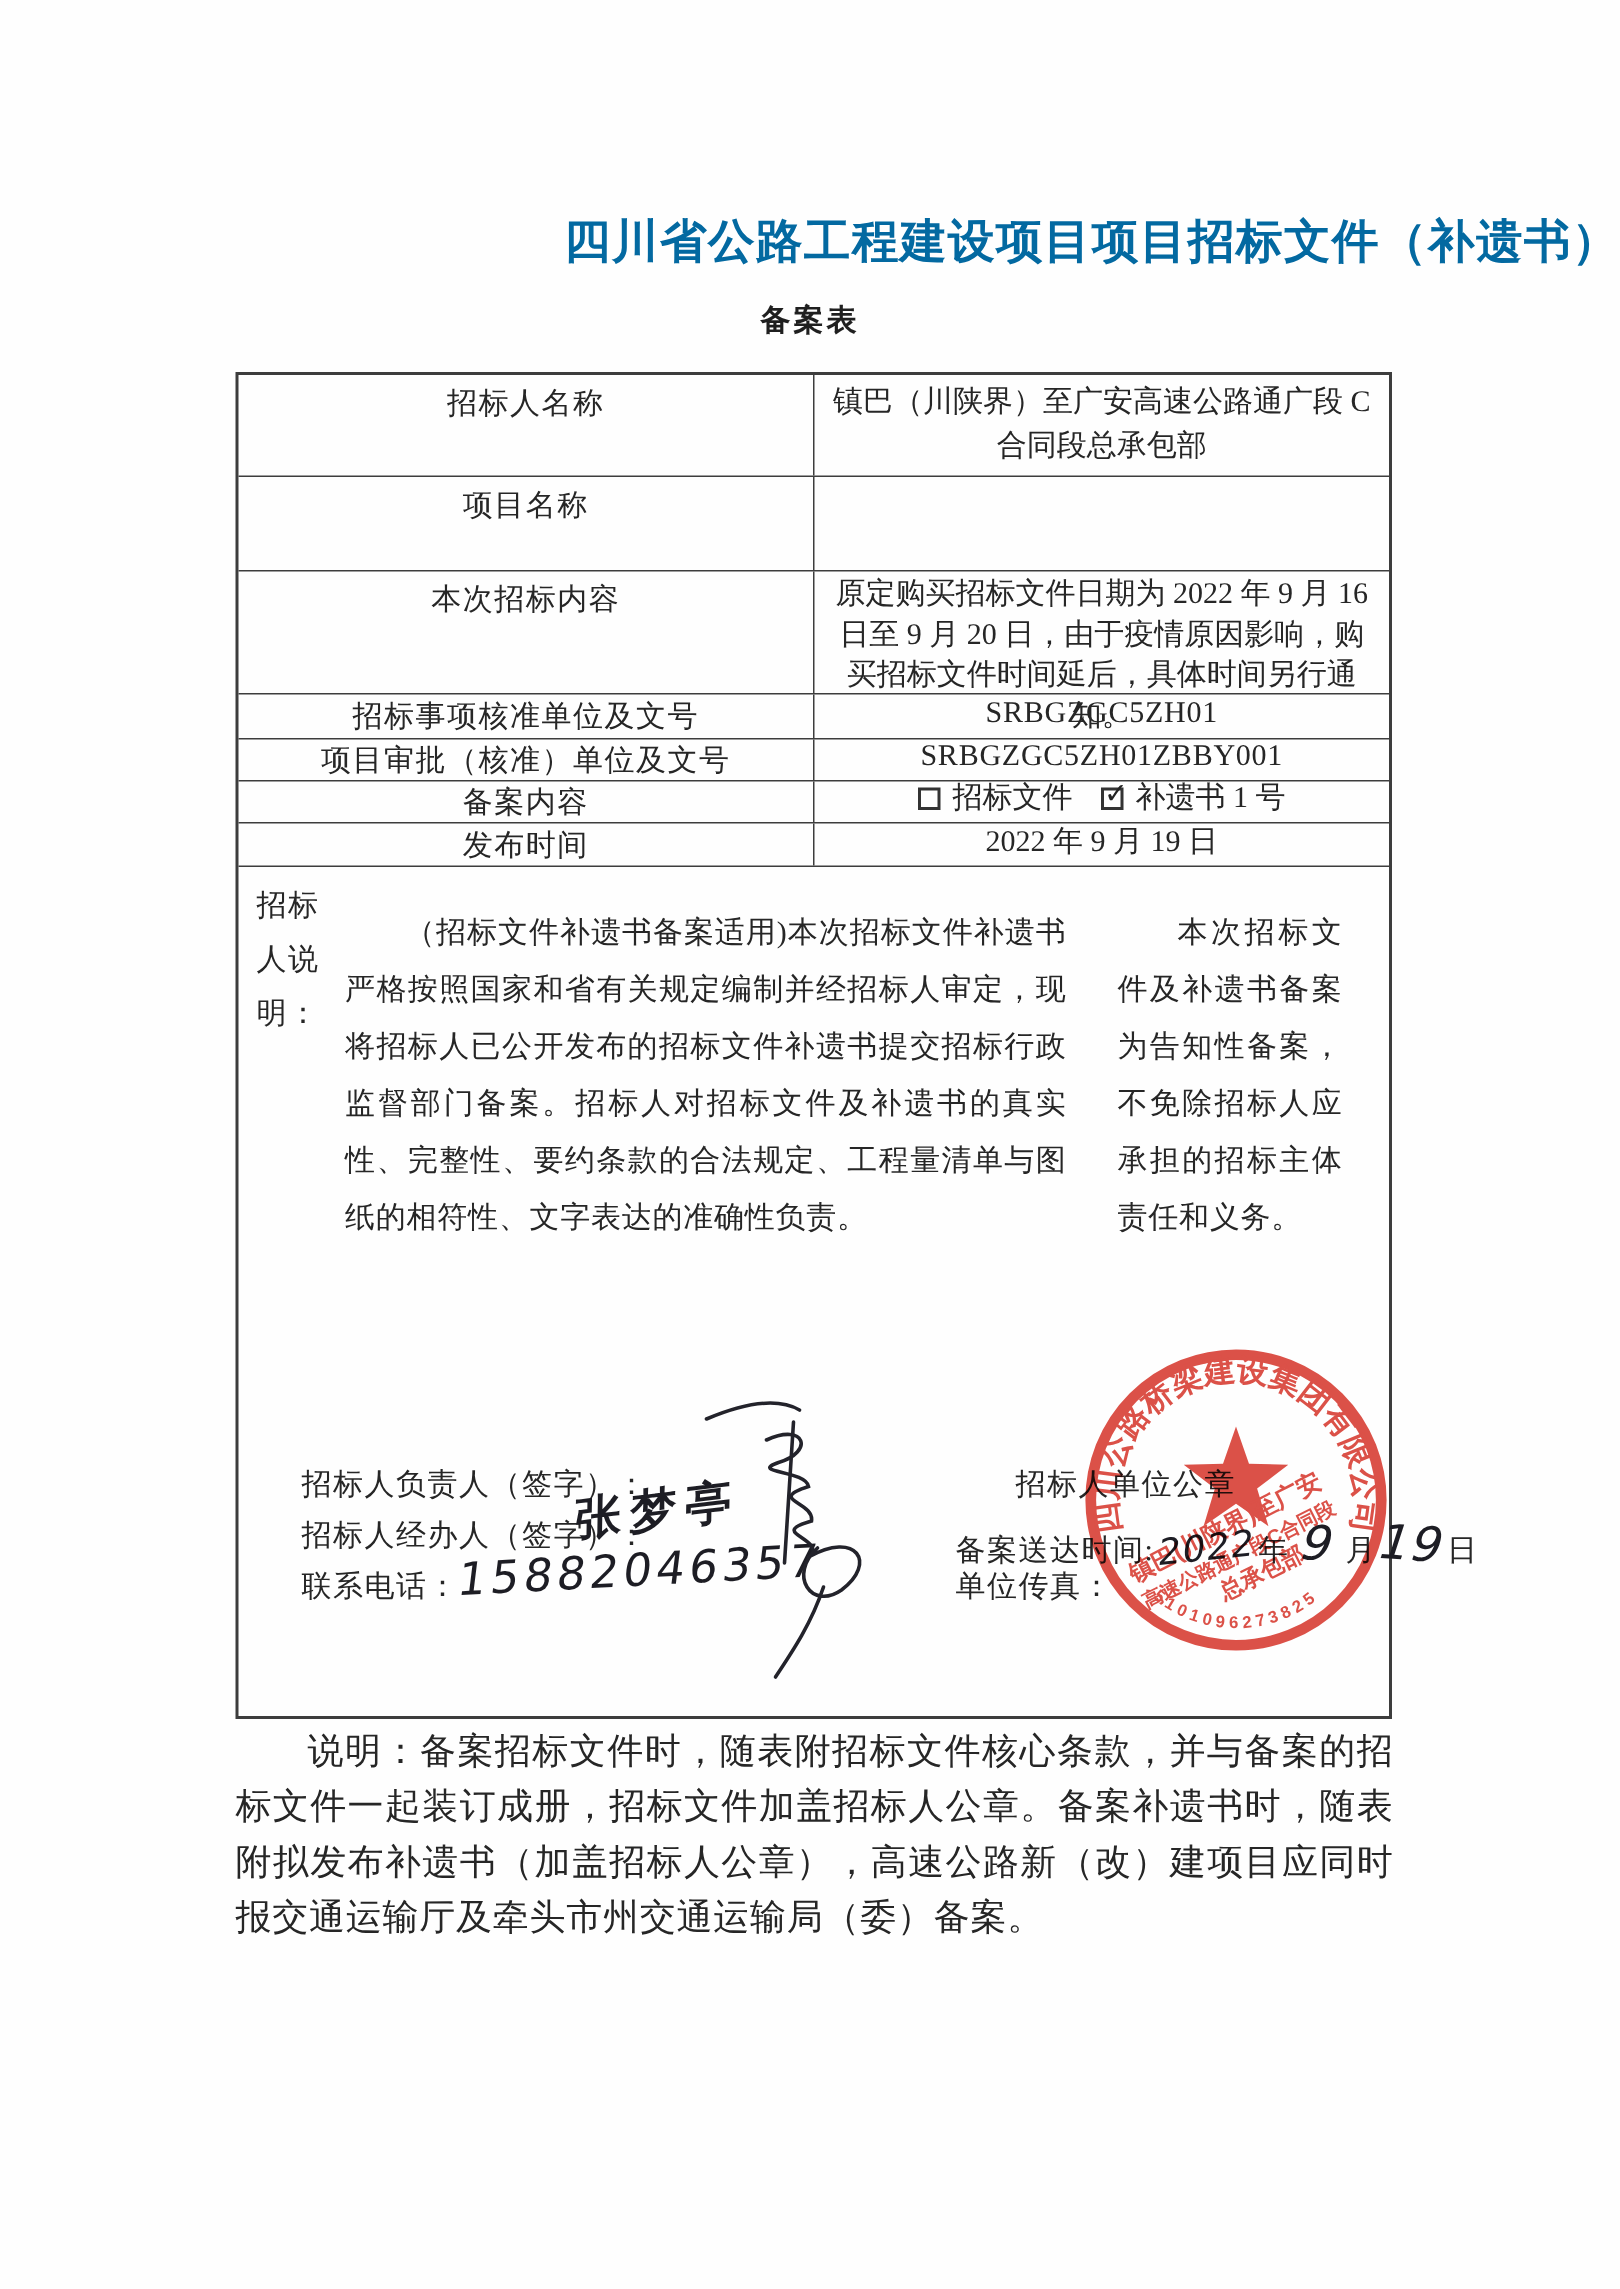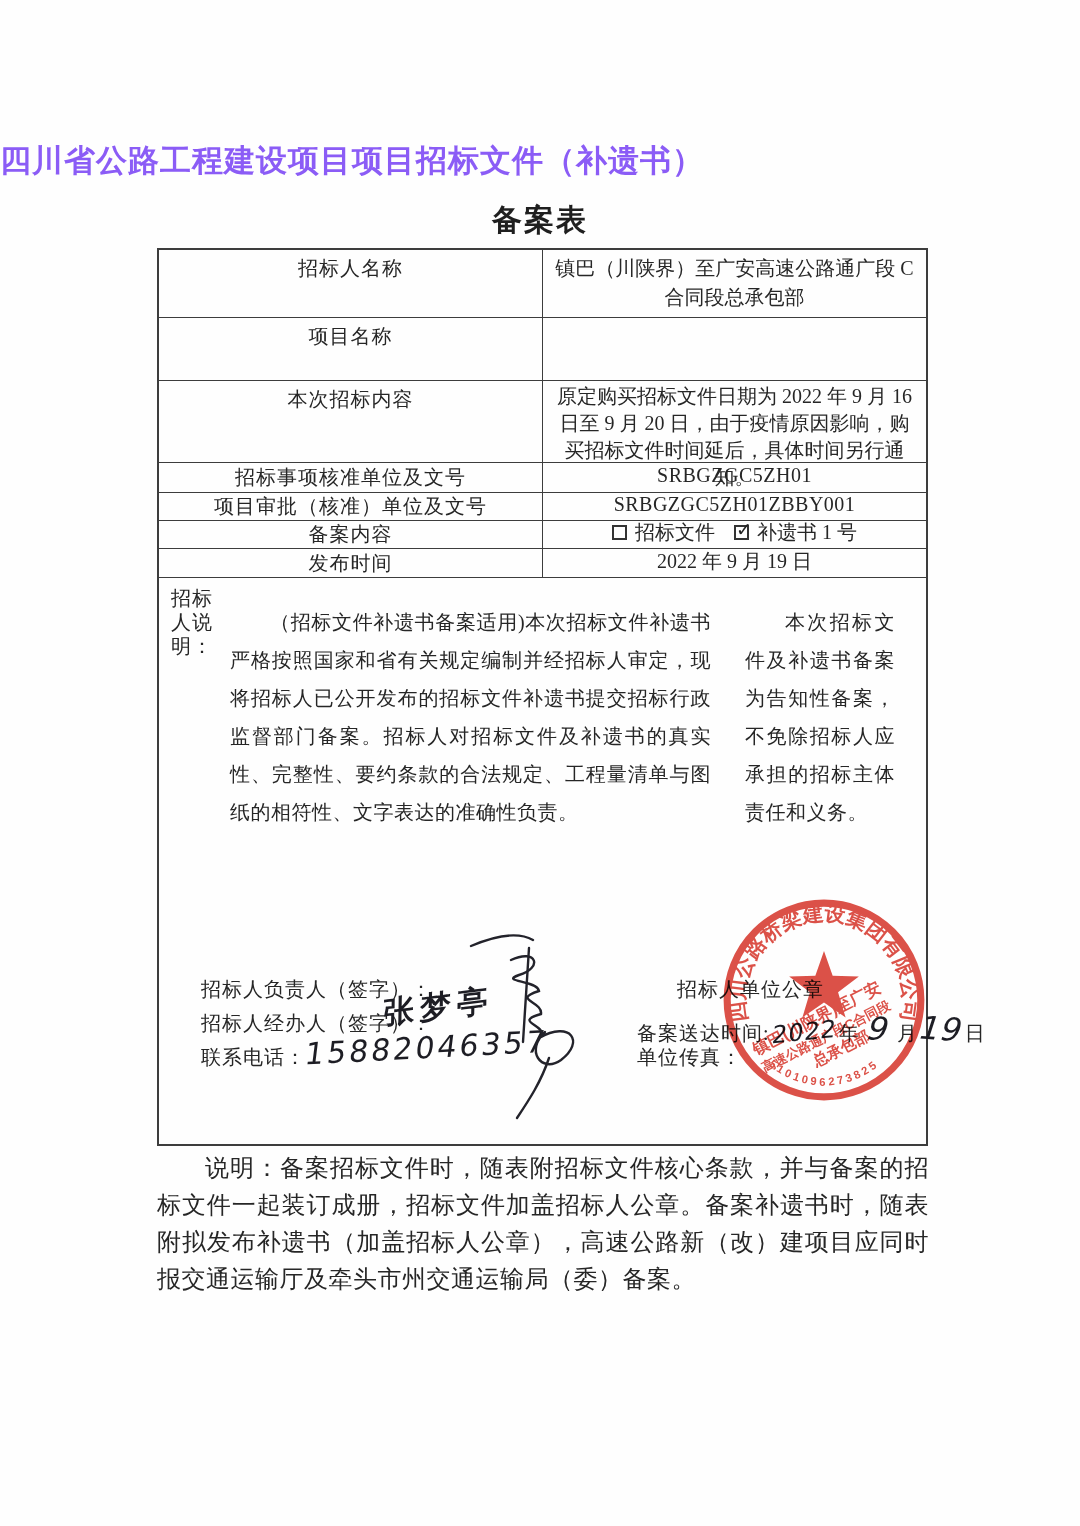--- a/index.html
+++ b/index.html
@@ -2,28 +2,28 @@
 <html><head>
 <meta charset="utf-8">
 <style>
   html,body{margin:0;padding:0;background:#e8e8e8;}
   .page{
     position:relative;width:1080px;height:1526px;background:#fefefe;
     margin:0 auto;overflow:hidden;
     font-family:"Liberation Serif","DejaVu Serif",serif;color:#262626;
   }
   .title1{
-    position:absolute;top:140px;left:0;width:100%;text-align:left;
+    position:absolute;top:140px;left:0;width:100%;text-align:right;
     font-family:"Liberation Sans","DejaVu Sans",sans-serif;
-    font-weight:bold;font-size:31px;letter-spacing:1px;color:#8b5cf6;
+    font-weight:bold;font-size:31px;letter-spacing:1px;color:#0369a1;
   }
   .title2{
     position:absolute;top:200px;left:0;width:100%;text-align:center;
     font-family:"Liberation Sans","DejaVu Sans",sans-serif;
-    font-weight:bold;font-size:30px;letter-spacing:2px;color:#1f1f1f;
+    font-weight:bold;font-size:20px;letter-spacing:2px;color:#1f1f1f;
   }
   .doc-table{
     position:absolute;left:157px;top:248px;width:771px;
     border:2px solid #3d3d3d;box-sizing:border-box;background:transparent;
     font-size:20px;
   }
   .trow{display:flex;border-top:1px solid #3d3d3d;box-sizing:border-box;}
   .trow:first-child{border-top:none;}
   .cell-label{
     flex:0 0 384px;border-right:1px solid #3d3d3d;box-sizing:border-box;
@@ -44,21 +44,21 @@
     box-sizing:border-box;position:relative;background:#fff0;
   }
   .cbx .mark{
     position:absolute;left:0px;top:-7px;font-size:19px;font-weight:bold;color:#222;
     font-family:"DejaVu Sans",sans-serif;line-height:19px;
   }
   .statement{
     position:relative;height:567px;box-sizing:border-box;
     padding:8px 14px 0 12px;text-align:left;font-size:20px;
   }
-  .statement .head{line-height:24px;letter-spacing:1px;}
+  .statement .head{line-height:36px;letter-spacing:1px;}
   .statement p{margin:17px;text-indent:2em;line-height:38px;letter-spacing:0.5px;text-align:justify;}
   .sigline{position:absolute;font-size:20px;letter-spacing:1px;white-space:nowrap;}
   .hand{
     font-family:"DejaVu Sans",sans-serif;color:#1d1d24;
     white-space:nowrap;
   }
   .hand-name{
     position:absolute;left:224px;top:408px;font-size:31px;
     transform:rotate(-7deg) skewX(-8deg);letter-spacing:6px;font-weight:bold;
   }

